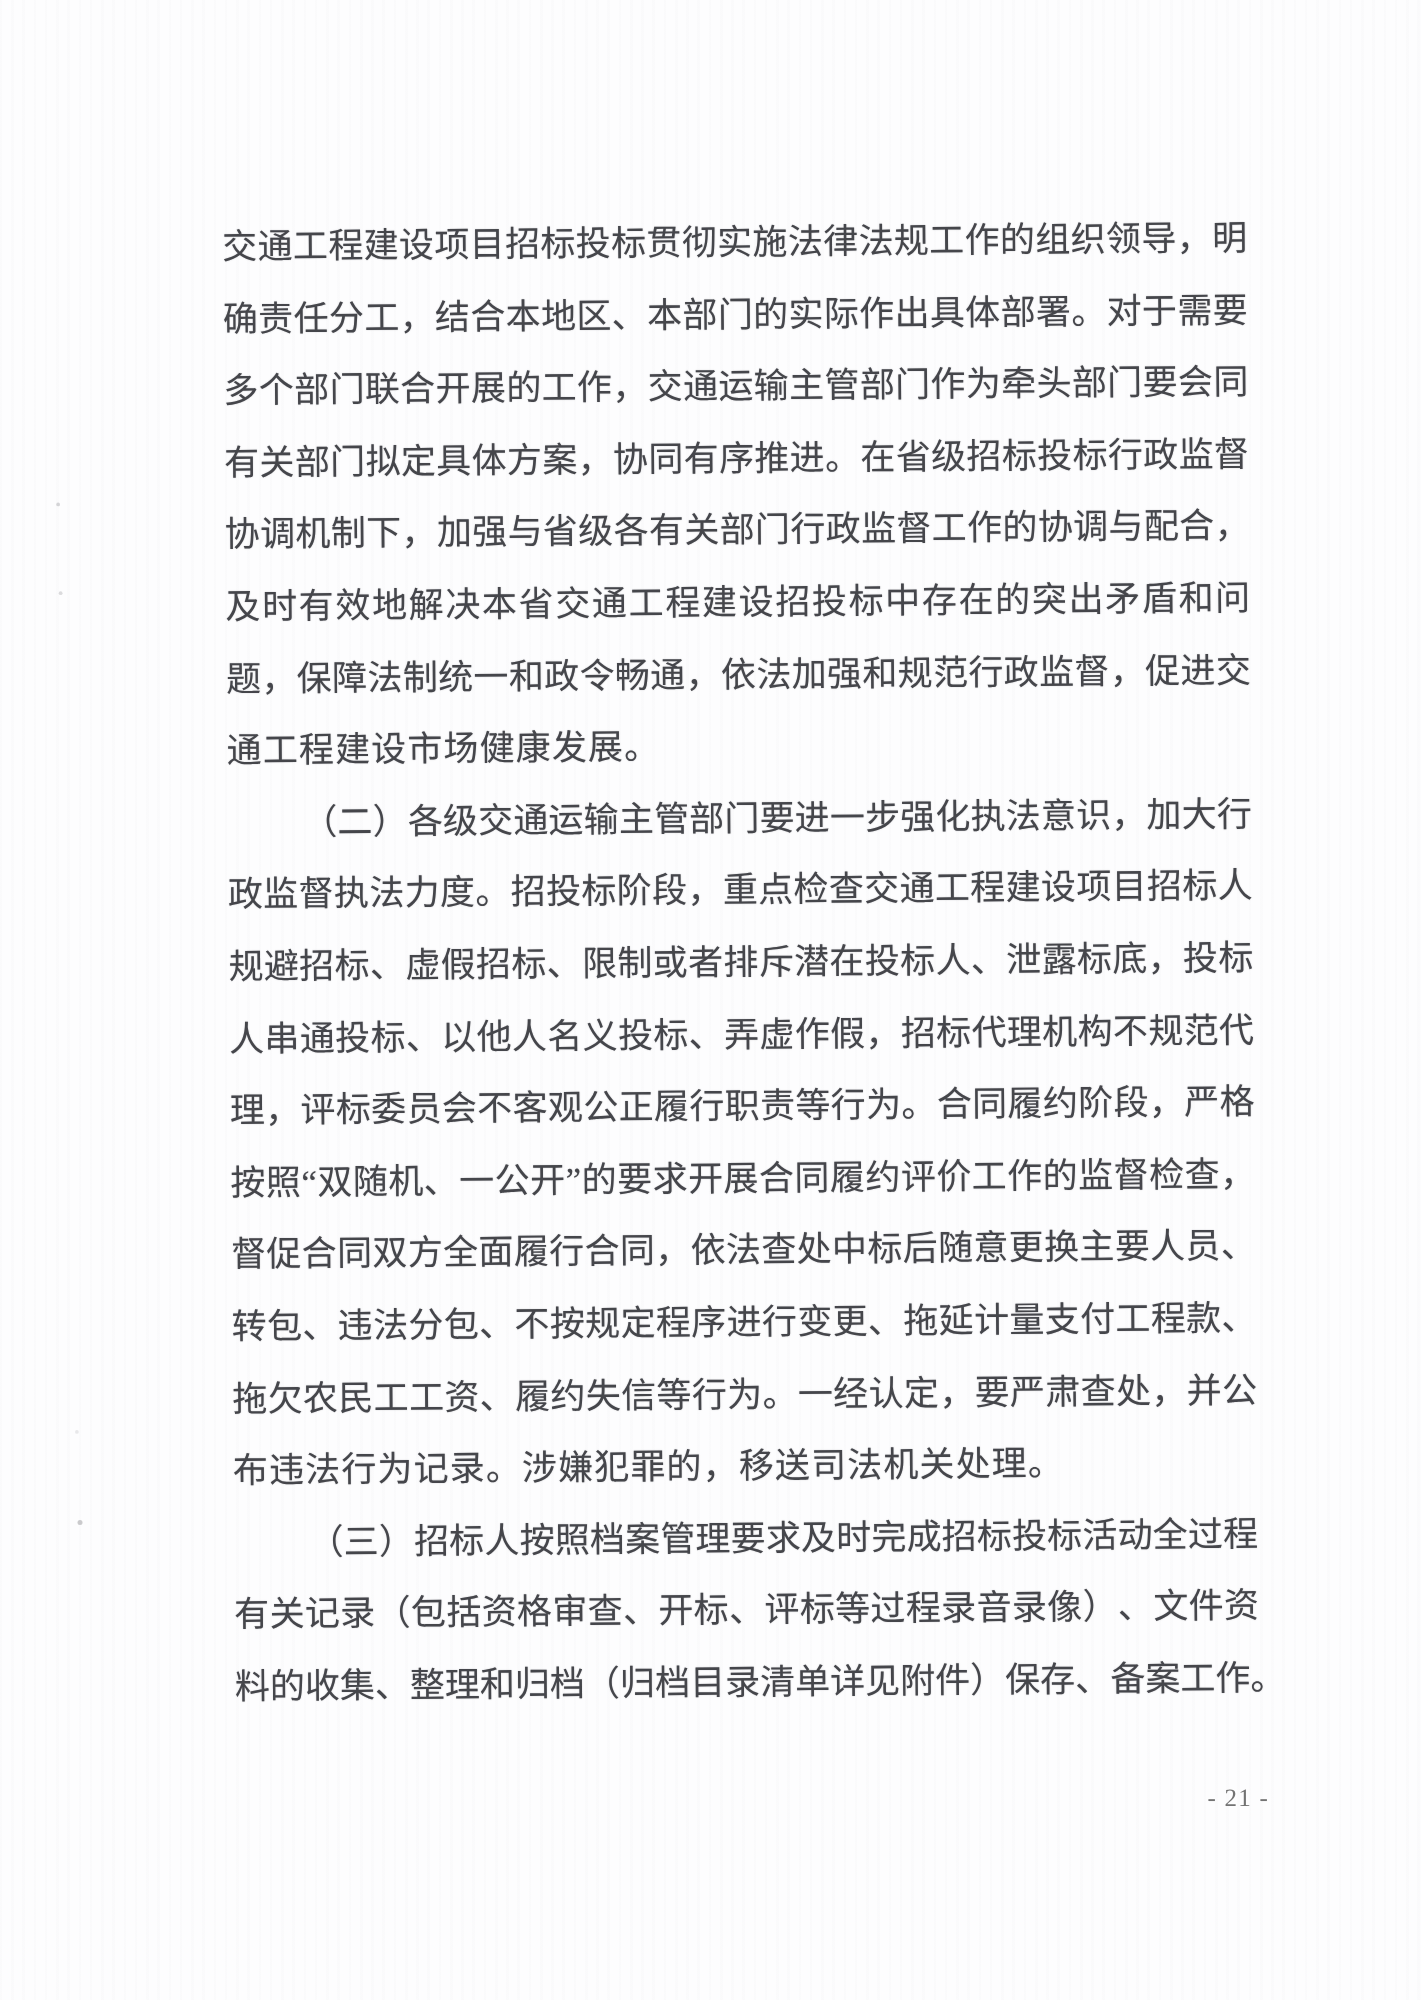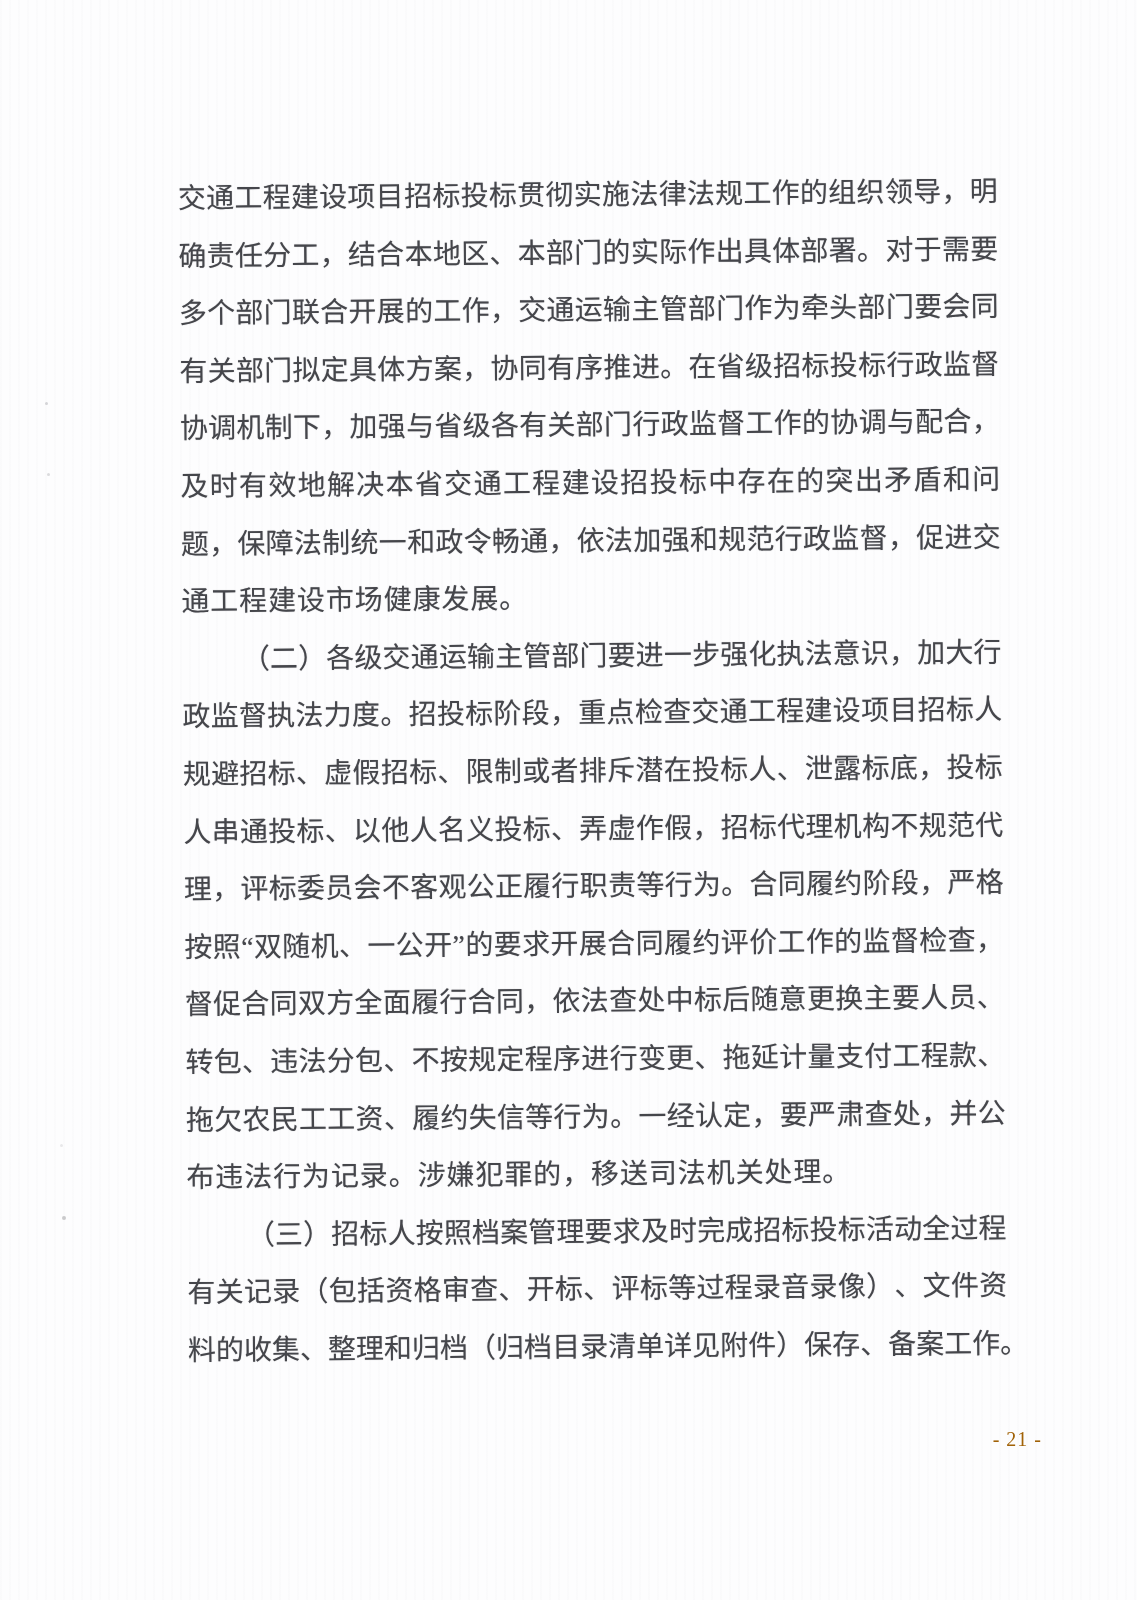--- a/index.html
+++ b/index.html
@@ -48,24 +48,24 @@
     line-height: 1.18;
   }
   .line.full { justify-content: space-between; }
   .line:not(.full) span { margin-right: 0.9px; }
   .line.indent { padding-left: 60px; }
   .page-number {
     position: absolute;
     left: 966px;
     top: 1428px;
     width: 76px;
-    text-align: right;
+    text-align: left;
     font-size: 20px;
     letter-spacing: 1px;
-    color: #a16207;
+    color: #737373;
     font-family: "Liberation Serif", "DejaVu Serif", serif;
   }
   .speck {
     position: absolute;
     background: #8d8d92;
     border-radius: 50%;
     pointer-events: none;
   }
 </style>
 </head>

